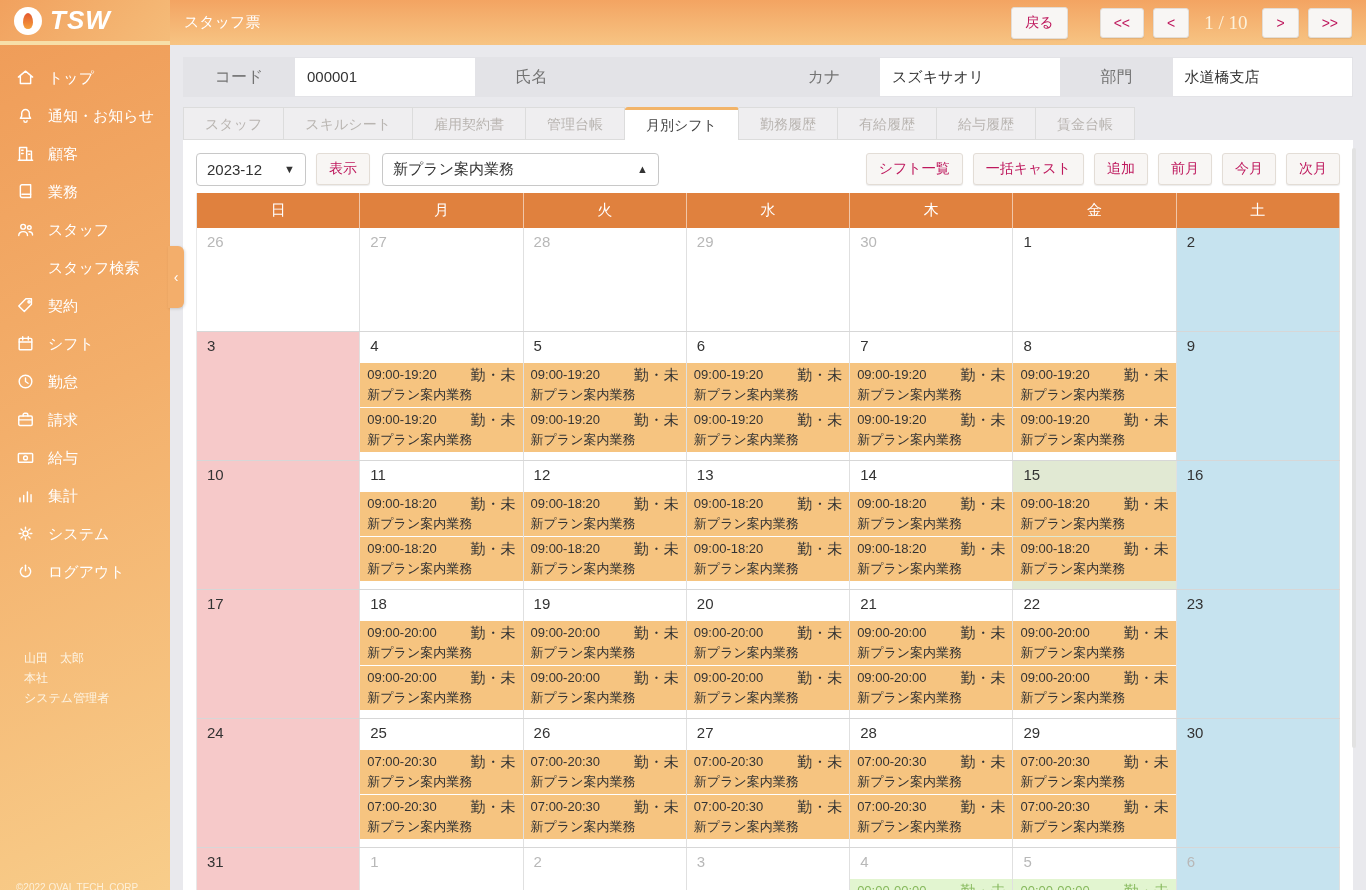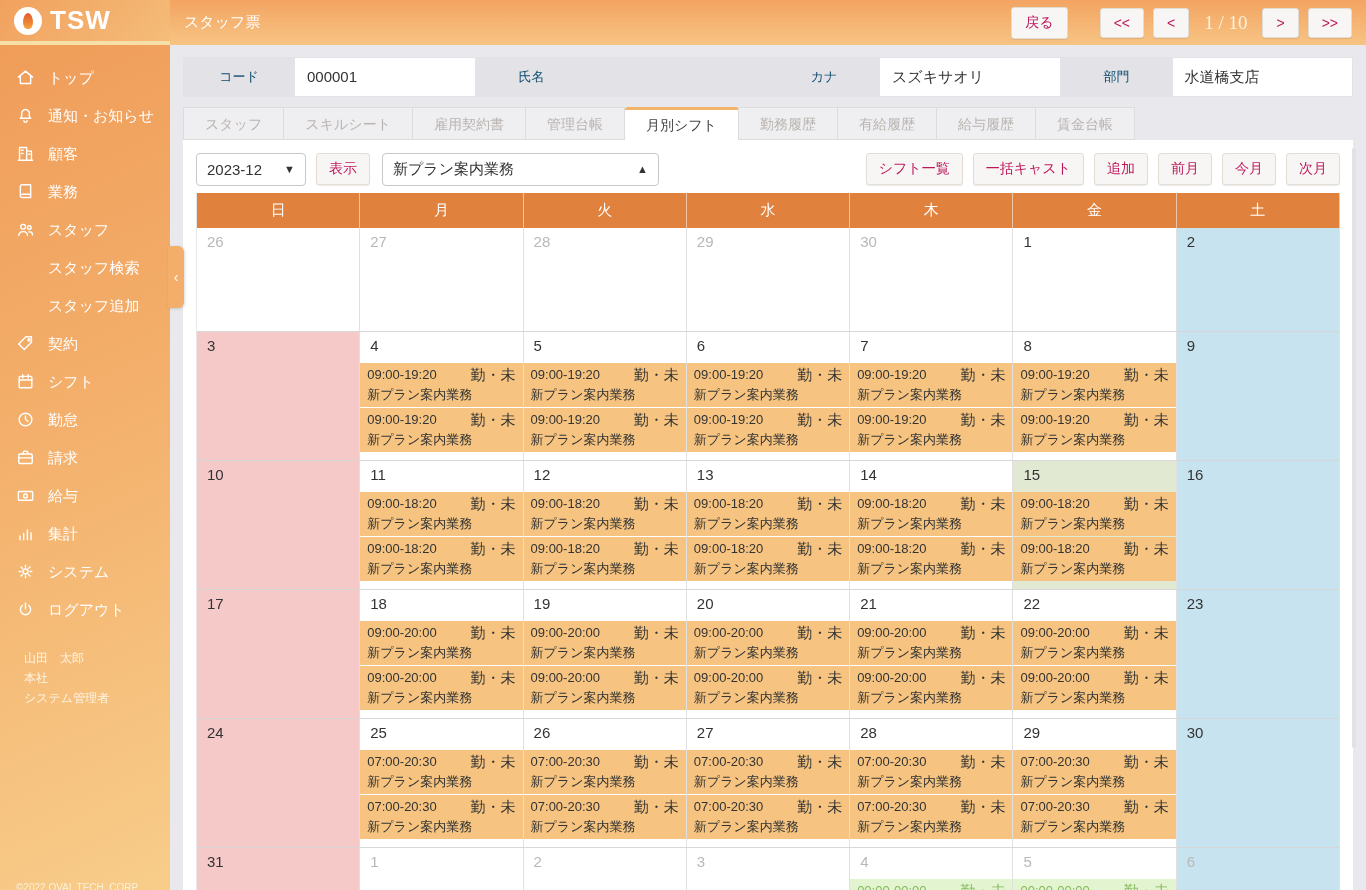--- a/index.html
+++ b/index.html
@@ -7,21 +7,21 @@
   body { font-family:"Liberation Sans","DejaVu Sans",sans-serif; background:#e9e9ed; color:#333; display:flex; }
 
   
   .sidebar { position:relative; width:170px; height:890px; flex:0 0 170px;
     background:linear-gradient(155deg,#ef9b57 0%,#f3af6b 45%,#f8cd8a 100%); color:#fff; z-index:5; }
   .logo-block { height:45px; display:flex; align-items:center; padding-left:14px;
     background:linear-gradient(135deg,#f1a15e,#f5bc79); border-bottom:4px solid #f7dfa8; }
   .logo-mark { width:28px; height:28px; background:#fff; border-radius:50%; margin-right:8px;
     display:flex; align-items:center; justify-content:center; }
   .logo-flame { width:10px; height:16px; background:linear-gradient(180deg,#e4572e,#f5a23c); border-radius:50% 50% 50% 50% / 60% 60% 40% 40%; }
-  .logo-text { font-size:26px; font-weight:bold; letter-spacing:1px; }
+  .logo-text { font-size:26px; font-weight:bold; font-style:italic; letter-spacing:1px; }
   .nav { padding-top:14px; }
   .nav-item { display:flex; align-items:center; height:38px; padding-left:16px; font-size:15px; cursor:pointer; }
   .nav-item .ic { width:20px; height:20px; margin-right:12px; display:inline-flex; }
   .nav-item.sub { padding-left:48px; }
   .sidebar-user { position:absolute; left:24px; top:648px; font-size:12px; line-height:20px; color:#fdf4e4; }
   .sidebar-copy { position:absolute; left:16px; top:880px; font-size:10px; line-height:16px; color:#fdf0da; }
   .collapse-handle { position:absolute; left:168px; top:246px; width:16px; height:62px;
     background:#f3ae6b; border-radius:0 6px 6px 0; box-shadow:1px 1px 3px rgba(0,0,0,.15);
     display:flex; align-items:center; justify-content:center; color:#fff; font-size:14px; cursor:pointer; z-index:6; }
 
@@ -33,21 +33,21 @@
   .topbar-right { margin-left:auto; display:flex; align-items:center; gap:9px; }
   .btn { background:#f8f6f4; border:1px solid #e3ddd6; border-radius:3px; color:#be185d;
     font-size:14px; padding:6px 13px; cursor:pointer; box-shadow:0 1px 1px rgba(0,0,0,.08); font-family:inherit; }
   .pager-label { color:#fcf2dc; font-size:19px; font-family:"Liberation Serif",serif; margin:0 6px; }
 
   .content { padding:12px 13px 0 13px; flex:1; display:flex; flex-direction:column; }
 
   
   .profile-row { display:flex; background:#e3e3e7; height:40px; flex:0 0 40px; }
   .pf-group { flex:1; display:flex; }
-  .pf-label { width:112px; text-align:center; line-height:40px; font-size:13px; color:#0c4a6e; }
+  .pf-label { width:112px; text-align:center; line-height:40px; font-size:16px; color:#737373; }
   .pf-value { flex:1; background:#fff; margin:1px 1px 1px 0; line-height:38px; font-size:15px;
     padding-left:12px; color:#333; white-space:nowrap; overflow:hidden; }
 
   
   .tab-row { display:flex; margin-top:10px; height:33px; flex:0 0 33px; }
   .tab { padding:0 21px; line-height:33px; font-size:14px; background:#efeef0; color:#b9b5b1;
     border:1px solid #dcdcdc; border-left:none; cursor:pointer; white-space:nowrap; }
   .tab:first-child { border-left:1px solid #dcdcdc; }
   .tab.active { background:#fff; color:#444; border-top:3px solid #f2b469; border-bottom:none;
     line-height:30px; border-radius:3px 3px 0 0; }
@@ -144,23 +144,20 @@
             <path d="M3.5 19.5c0-3 2.5-4.8 5.5-4.8s5.5 1.8 5.5 4.8"></path>
             <circle cx="16.8" cy="9.5" r="2.3"></circle>
             <path d="M16.5 14.8c2.6 0 4.4 1.7 4.4 4.2"></path>
           </svg>
         </span>
         <span>スタッフ</span>
       </div>
       <div class="nav-item sub">
         <span>スタッフ検索</span>
       </div>
-      <div class="nav-item sub">
-        <span>スタッフ追加</span>
-      </div>
       <div class="nav-item">
         <span class="ic">
           <svg width="19" height="19" viewBox="0 0 24 24" fill="none" stroke="#fff" stroke-width="1.8" stroke-linecap="round" stroke-linejoin="round">
             <path d="M12.5 3.5h7v7l-9 9-7-7z"></path>
             <circle cx="16.5" cy="7.5" r="1.4"></circle>
           </svg>
         </span>
         <span>契約</span>
       </div>
       <div class="nav-item">

